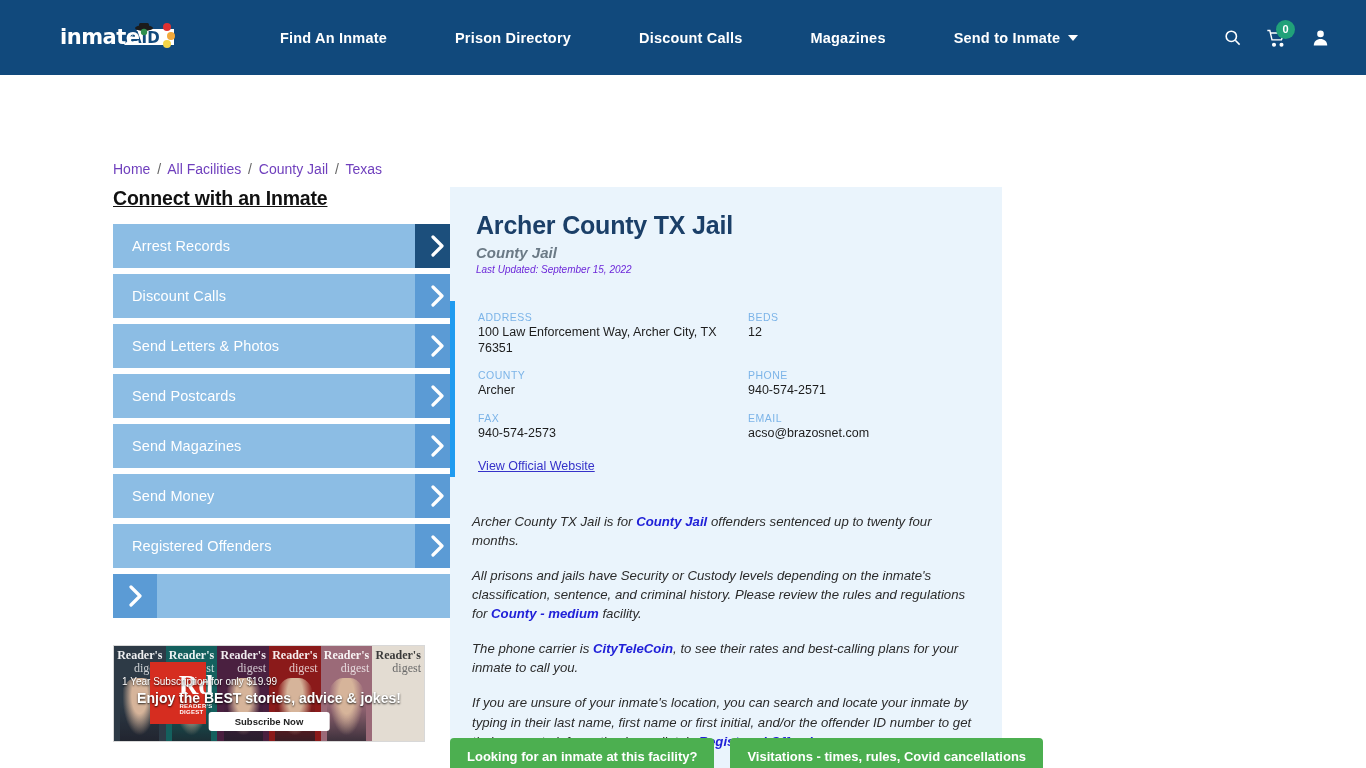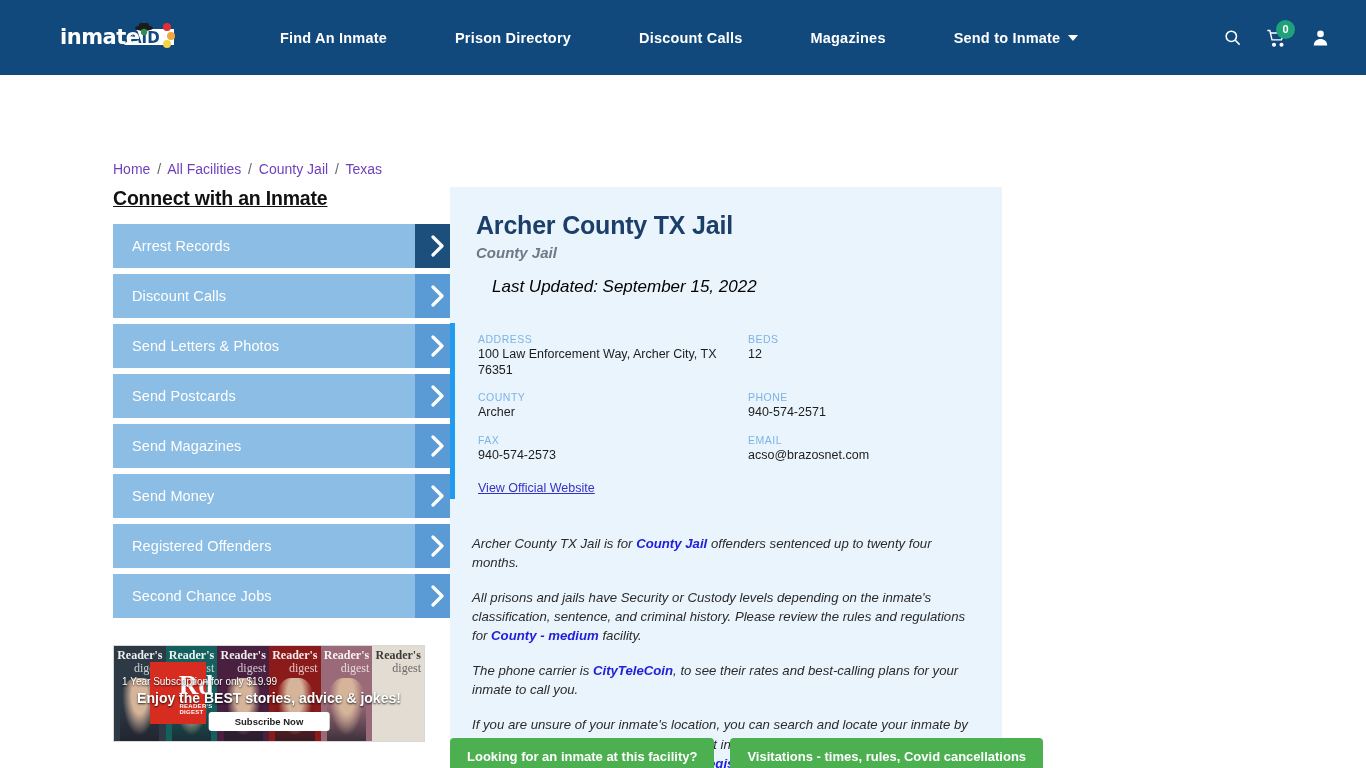--- a/index.html
+++ b/index.html
@@ -192,21 +192,21 @@
   .card-head { padding: 6px 0 0 26px; }
   .jail-title {
     font-size: 25px; font-weight: bold; color: #1b3f68;
     margin: 0 0 4px 0; letter-spacing: -0.2px;
   }
   .jail-type {
     font-size: 15px; font-weight: bold; font-style: italic;
     color: #6b7a86; margin: 0 0 3px 0;
   }
   .jail-updated {
-    font-size: 17px; font-style: italic; color: #000000; margin: 16px;
+    font-size: 10px; font-style: italic; color: #6d28d9; margin: 0;
   }
 
   .info-wrap {
     position: relative;
     margin-top: 26px;
     padding: 10px 26px 18px 28px;
   }
   .info-bar {
     position: absolute; left: 0; top: 0;
     width: 5px; height: 176px;
@@ -378,21 +378,20 @@
     <div class="side-btn">
       <div class="side-btn-label">Registered Offenders</div>
       <div class="side-btn-arrow">
         <svg class="chev" viewBox="0 0 13 22" fill="none" stroke="#ffffff" stroke-width="3.2" stroke-linecap="round" stroke-linejoin="round">
             <polyline points="2,2 11,11 2,20"></polyline>
           </svg>
       </div>
     </div>
 
     <div class="side-btn">
-      <div class="side-btn-label">Second Chance Jobs</div>
       <div class="side-btn-arrow">
         <svg class="chev" viewBox="0 0 13 22" fill="none" stroke="#ffffff" stroke-width="3.2" stroke-linecap="round" stroke-linejoin="round">
             <polyline points="2,2 11,11 2,20"></polyline>
           </svg>
       </div>
     </div>
   </div>
 
   <div class="ad">
     <div class="ad-covers">

